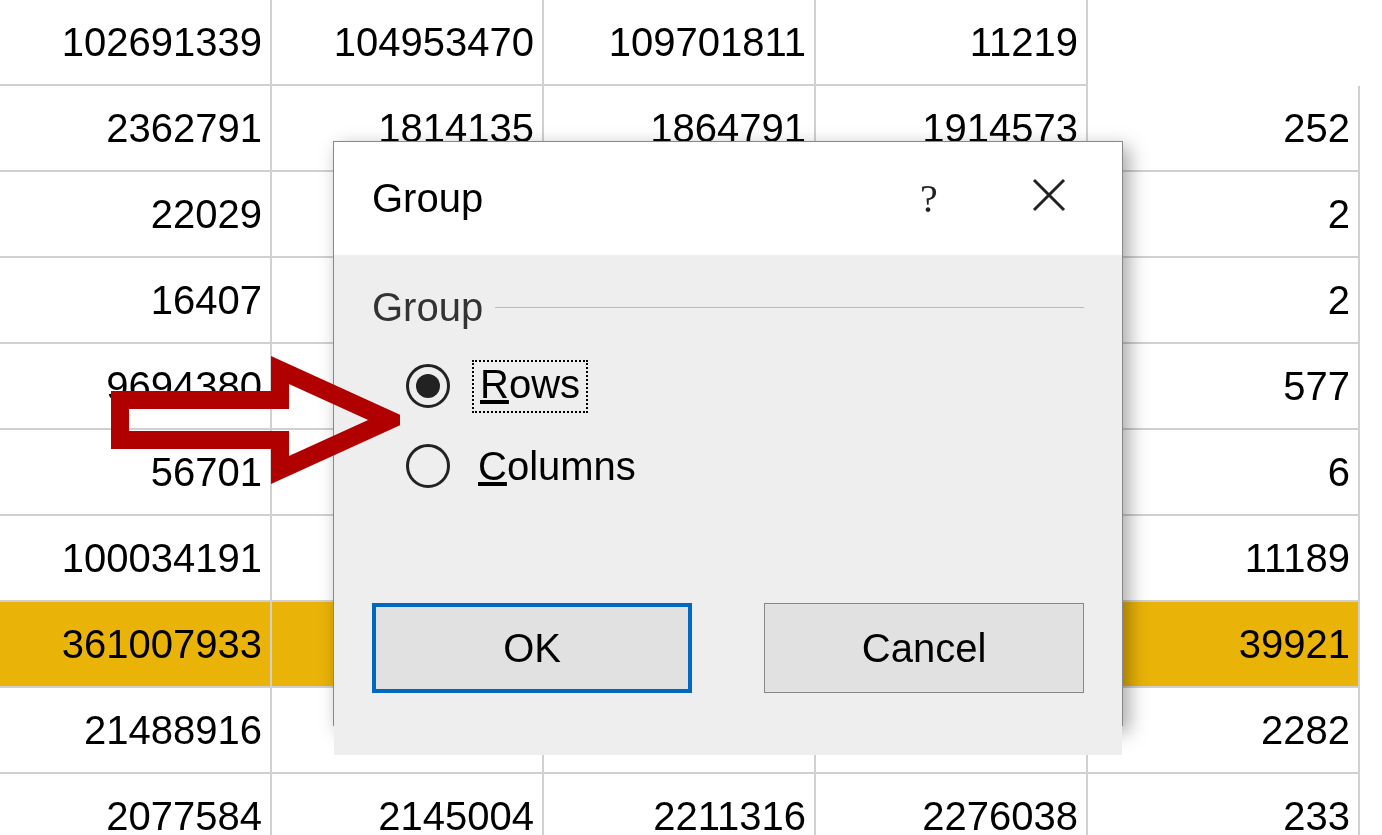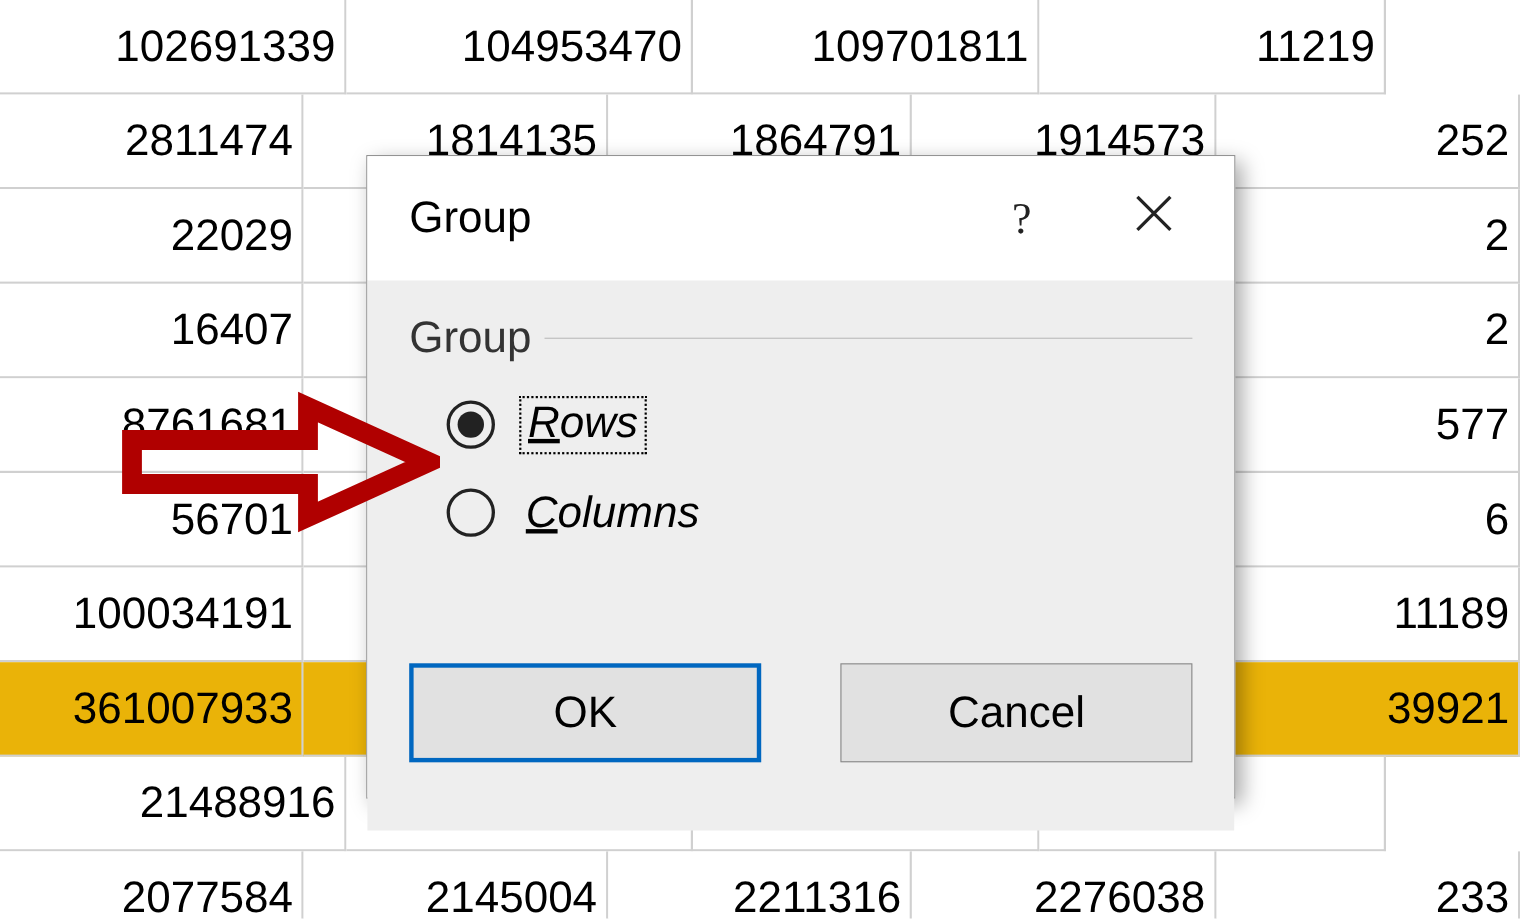--- a/index.html
+++ b/index.html
@@ -18,21 +18,21 @@
       top: 0;
       left: 0;
       width: 1382px;
       height: 835px;
     }
     .row {
       display: flex;
       height: 86px;
     }
     .cell {
-      width: 315px;
+      width: 272px;
       height: 86px;
       border-right: 2px solid #d0d0d0;
       border-bottom: 2px solid #d0d0d0;
       display: flex;
       align-items: center;
       justify-content: flex-end;
       padding-right: 8px;
       font-size: 40px;
       color: #000;
       background: #fff;
@@ -98,21 +98,20 @@
     .group-header .line {
       flex: 1;
       height: 1px;
       background: #bbb;
     }
     .radio-row {
       display: flex;
       align-items: center;
       margin: 20px 0 20px 34px;
       height: 60px;
-      font-style: italic;
     }
     .radio {
       width: 44px;
       height: 44px;
       border: 3px solid #222;
       border-radius: 50%;
       margin-right: 22px;
       display: flex;
       align-items: center;
       justify-content: center;
@@ -176,42 +175,42 @@
 <body>
 
 <div class="grid" id="grid">
     <div class="row">
       <div class="cell first">102691339</div>
       <div class="cell">104953470</div>
       <div class="cell">109701811</div>
       <div class="cell">11219</div>
     </div>
     <div class="row">
-      <div class="cell first">2811474</div>
+      <div class="cell first">2362791</div>
       <div class="cell">1814135</div>
       <div class="cell">1864791</div>
       <div class="cell">1914573</div>
       <div class="cell">252</div>
     </div>
     <div class="row">
       <div class="cell first">22029</div>
       <div class="cell"></div>
       <div class="cell"></div>
       <div class="cell"></div>
       <div class="cell">2</div>
     </div>
     <div class="row">
       <div class="cell first">16407</div>
       <div class="cell"></div>
       <div class="cell"></div>
       <div class="cell"></div>
       <div class="cell">2</div>
     </div>
     <div class="row">
-      <div class="cell first">8761681</div>
+      <div class="cell first">9694380</div>
       <div class="cell"></div>
       <div class="cell"></div>
       <div class="cell"></div>
       <div class="cell">577</div>
     </div>
     <div class="row">
       <div class="cell first">56701</div>
       <div class="cell"></div>
       <div class="cell"></div>
       <div class="cell"></div>
@@ -229,20 +228,21 @@
       <div class="cell">3</div>
       <div class="cell"></div>
       <div class="cell"></div>
       <div class="cell">39921</div>
     </div>
     <div class="row">
       <div class="cell first">21488916</div>
       <div class="cell"></div>
       <div class="cell"></div>
       <div class="cell"></div>
+      <div class="cell">2282</div>
     </div>
     <div class="row">
       <div class="cell first">2077584</div>
       <div class="cell">2145004</div>
       <div class="cell">2211316</div>
       <div class="cell">2276038</div>
       <div class="cell">233</div>
     </div>
   </div>
 

